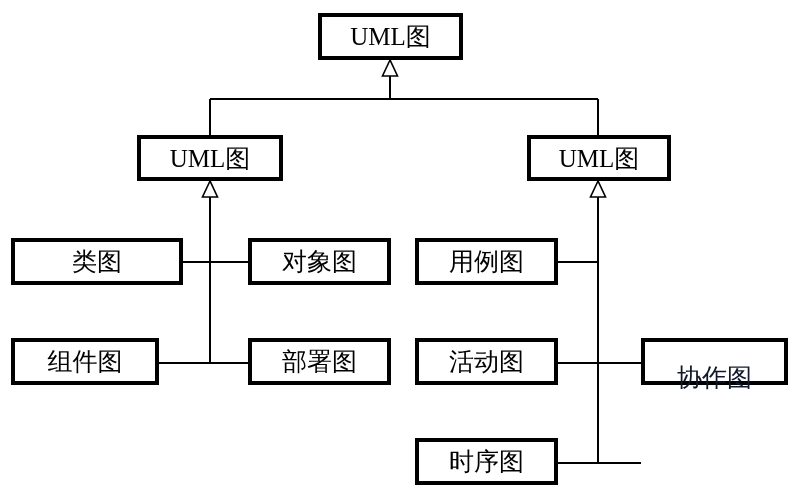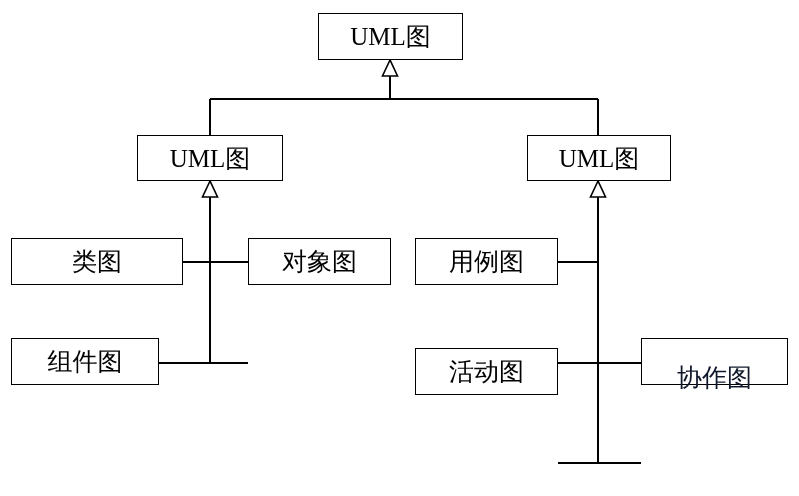--- a/index.html
+++ b/index.html
@@ -23,21 +23,21 @@
     left: 0;
     top: 0;
     width: 799px;
     height: 496px;
     pointer-events: none;
   }
   .node {
     position: absolute;
     box-sizing: border-box;
     background: #ffffff;
-    border: 1px solid #1d4ed8;
+    border: 4px solid #1d4ed8;
     display: flex;
     align-items: center;
     justify-content: center;
     z-index: 2;
   }
   .node-label {
     font-size: 25px;
     line-height: 1;
     color: #000000;
     letter-spacing: 0px;
@@ -83,19 +83,25 @@
     </div>
     <div class="node" style="left: 248px; top: 238px; width: 143px; height: 47px; border-color: rgb(0, 0, 0);">
       <span class="node-label" style="color: rgb(0, 0, 0);">对象图</span>
     </div>
     <div class="node" style="left: 415px; top: 238px; width: 143px; height: 47px; border-color: rgb(0, 0, 0);">
       <span class="node-label" style="color: rgb(0, 0, 0); text-align: center;">用例图</span>
     </div>
     <div class="node" style="left: 11px; top: 338px; width: 148px; height: 47px; border-color: rgb(0, 0, 0); text-align: center;">
       <span class="node-label" style="color: rgb(0, 0, 0);">组件图</span>
     </div>
-    <div class="node" style="left: 415px; top: 348px; width: 143px; height: 47px; border-color: rgb(0, 0, 0);">
+    <div class="node" style="left: 248px; top: 338px; width: 143px; height: 47px; border-color: rgb(0, 0, 0);">
+      <span class="node-label" style="color: rgb(0, 0, 0);">部署图</span>
+    </div>
+    <div class="node" style="left: 415px; top: 338px; width: 143px; height: 47px; border-color: rgb(0, 0, 0);">
       <span class="node-label" style="color: rgb(0, 0, 0);">活动图</span>
     </div>
     <div class="node" style="left: 641px; top: 338px; width: 147px; height: 47px; border-color: rgb(0, 0, 0);">
       <span class="node-label" style="color: #0f172a; margin-top: 32px;">协作图</span>
     </div>
+    <div class="node" style="left: 415px; top: 438px; width: 143px; height: 47px; border-color: rgb(0, 0, 0);">
+      <span class="node-label" style="color: rgb(0, 0, 0);">时序图</span>
+    </div>
   </div>
 
 </body></html>

